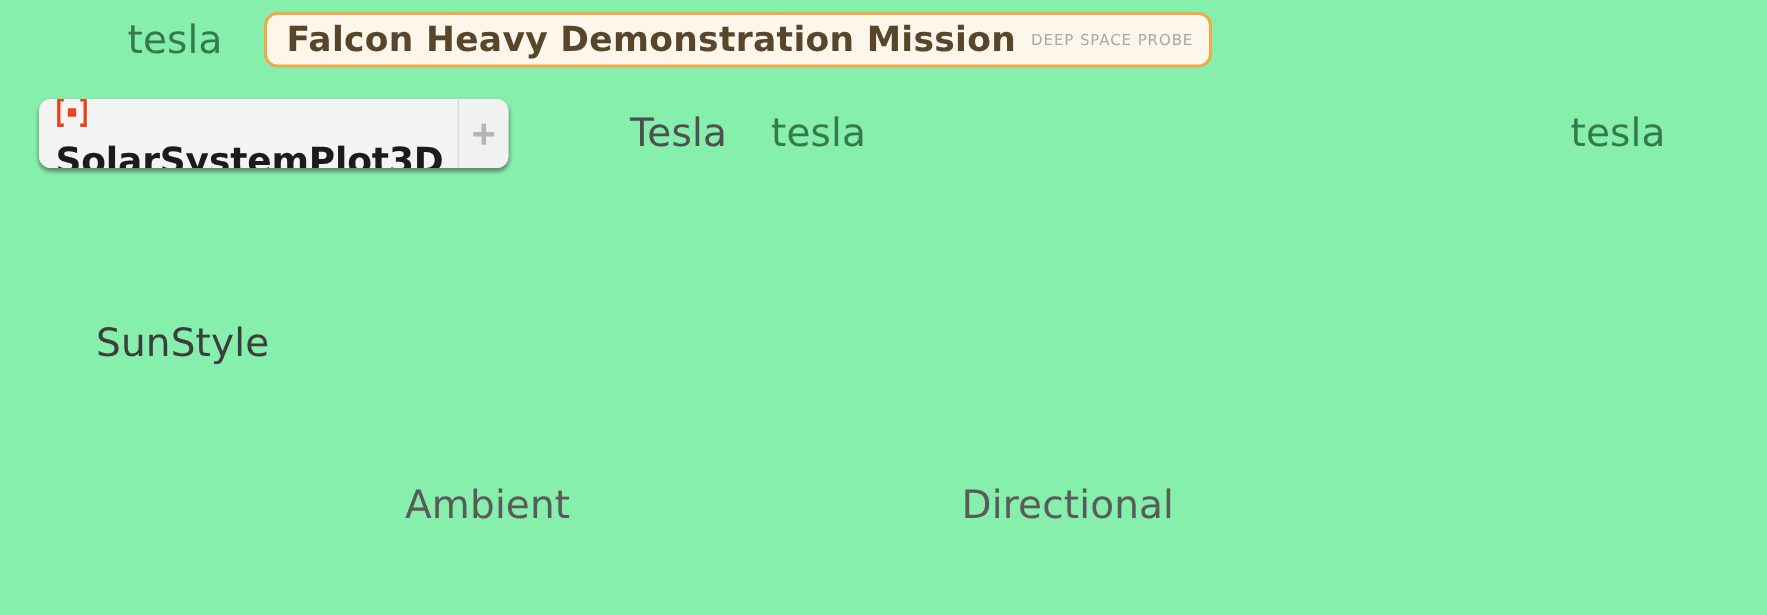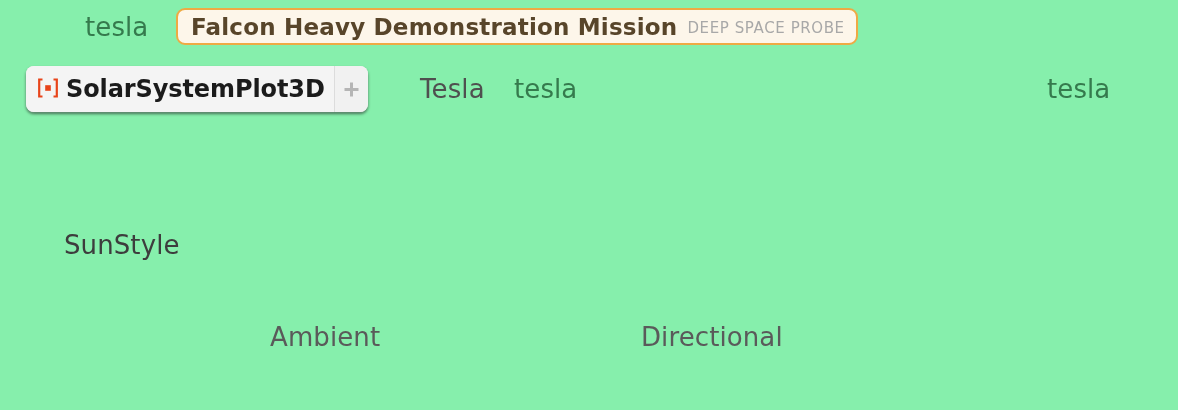--- a/index.html
+++ b/index.html
@@ -68,21 +68,21 @@
   }
   .entity-label {
     color: #58452a;
     font-size: 23px;
     font-weight: 600;
     white-space: pre;
     letter-spacing: .2px;
   }
   .entity-type {
     color: #a8a8a8;
-    font-size: 15px;
+    font-size: 10px;
     font-weight: 400;
     letter-spacing: .6px;
     white-space: pre;
     position: relative;
     top: 1px;
   }
 
   
   .rf-button {
     position: absolute;
@@ -92,24 +92,24 @@
     display: flex;
     align-items: stretch;
     background: #f1f1f1;
     border-radius: 8px;
     box-shadow: 0 1px 2px rgba(255,255,255,0.18),
                 0 2px 3px rgba(0,0,0,0.55);
     overflow: hidden;
   }
   .rf-main {
     display: flex;
-    align-items: center;
     gap: 7px;
     padding: 0 9px 0 11px;
     background: #f4f4f4;
+    flex-direction: column;
   }
   .rf-icon {
     display: inline-flex;
     align-items: center;
     color: #e8441a;
     font-size: 21px;
     font-weight: 700;
     line-height: 1;
     letter-spacing: -1px;
     position: relative;
@@ -163,19 +163,19 @@
       </svg>
     </div>
   </div>
 
   <span class="tok tok-gray" style="left:420px; top:76px;">Tesla</span>
 
   <span class="tok tok-green" style="left:514px; top:76px;">tesla</span>
 
   <span class="tok tok-green" style="left:1047px; top:76px;">tesla</span>
 
-  <span class="tok tok-gray dimmer" style="left:64px; top:232px;">SunStyle</span>
+  <span class="tok tok-gray dimmer" style="left:64px; top:216px;">SunStyle</span>
 
   <span class="tok tok-gray dim" style="left:270px; top:324px;">Ambient</span>
 
   <span class="tok tok-gray dim" style="left:641px; top:324px;">Directional</span>
 
 </div>
 
 </body></html>

